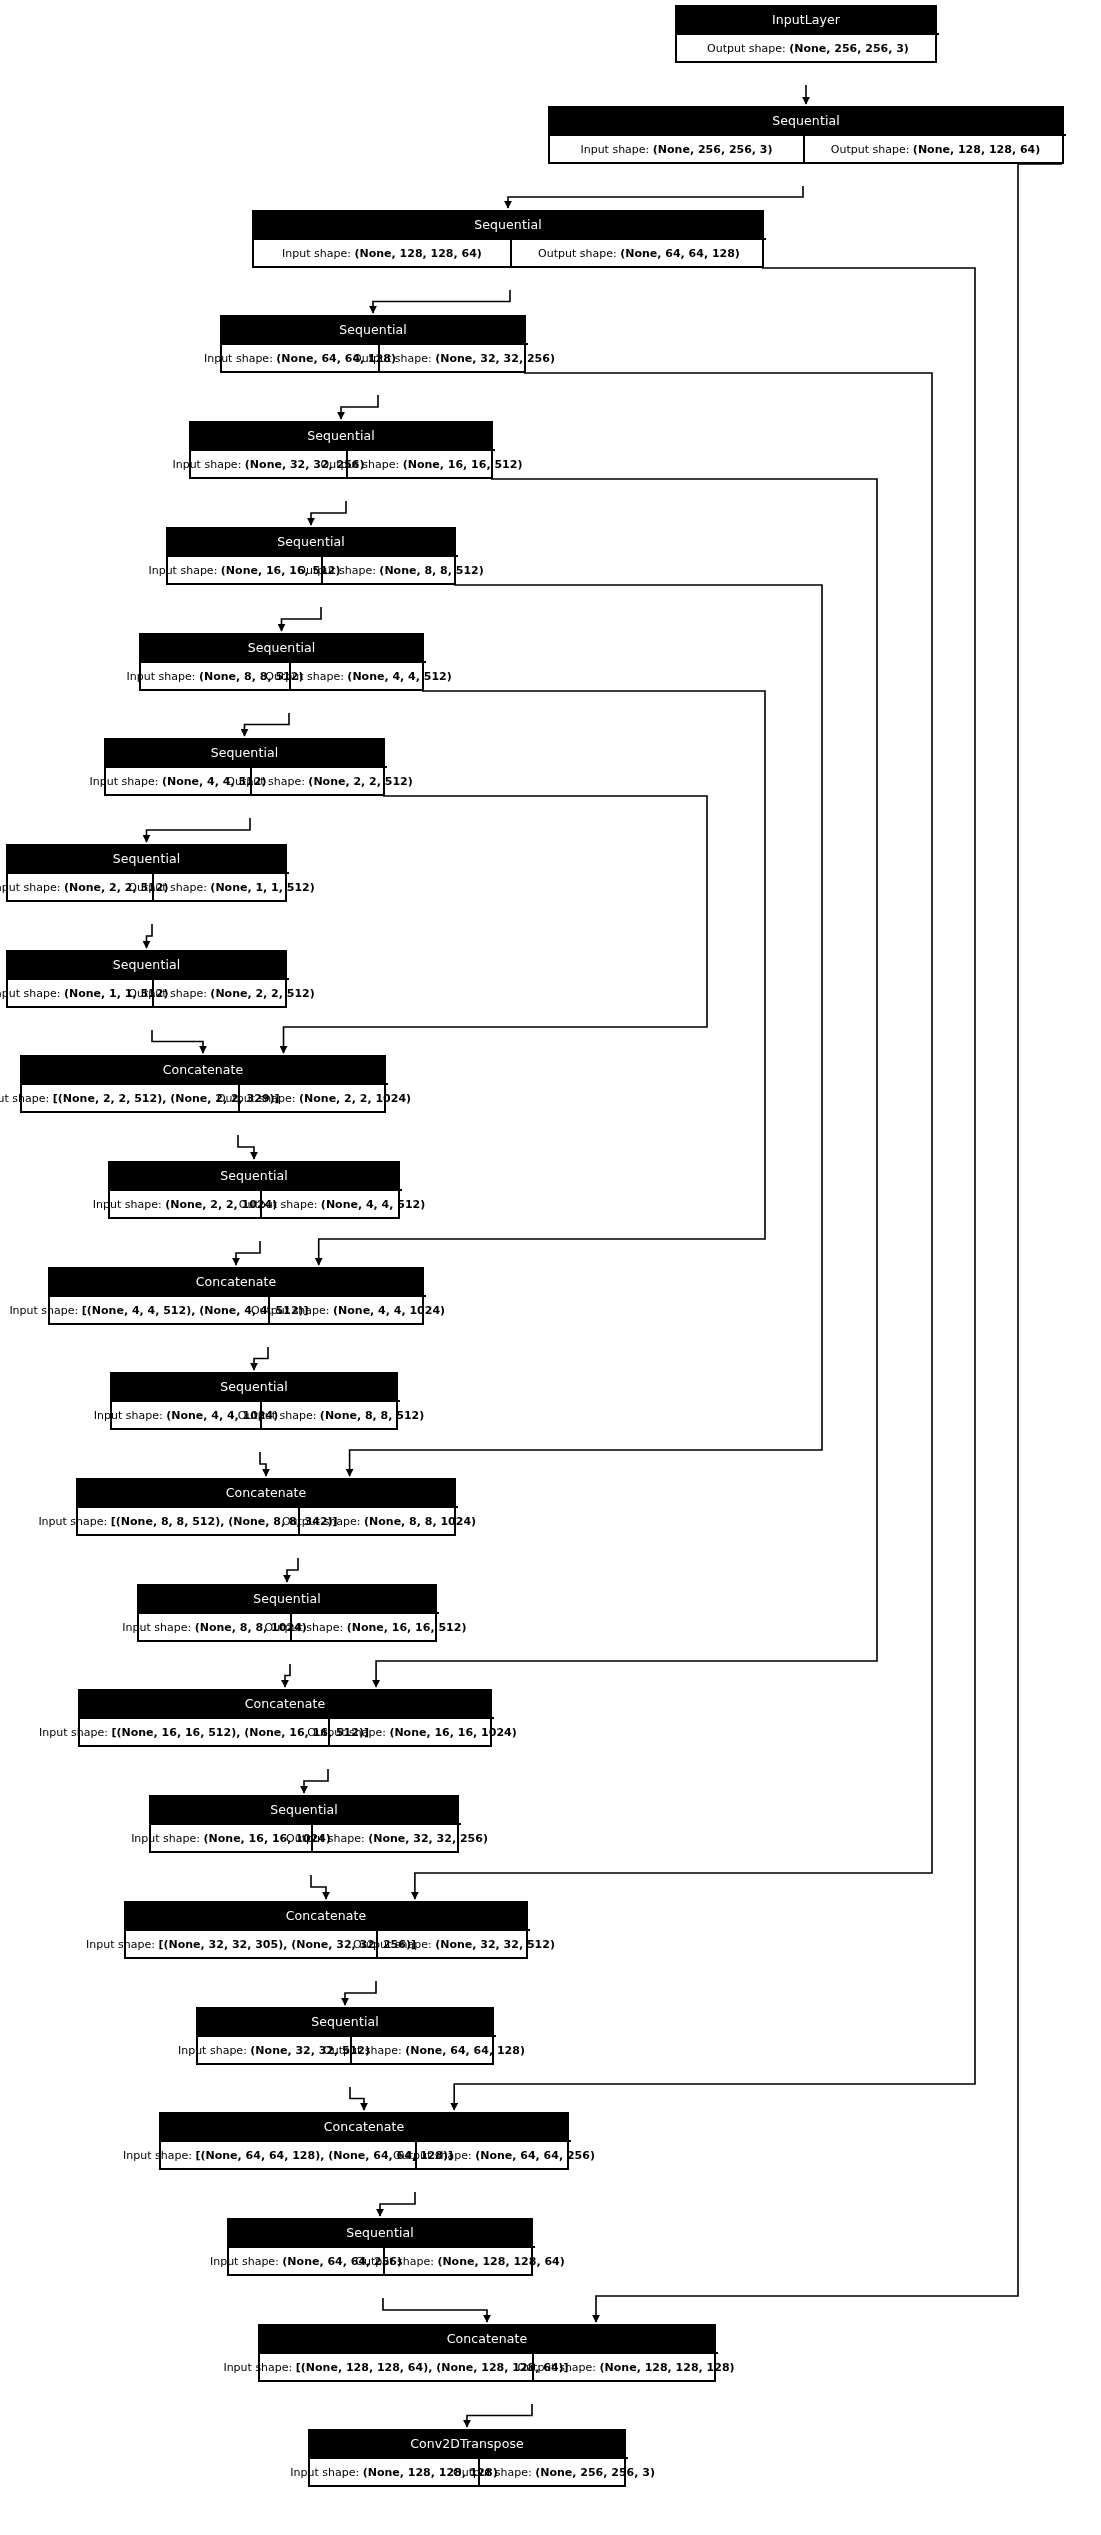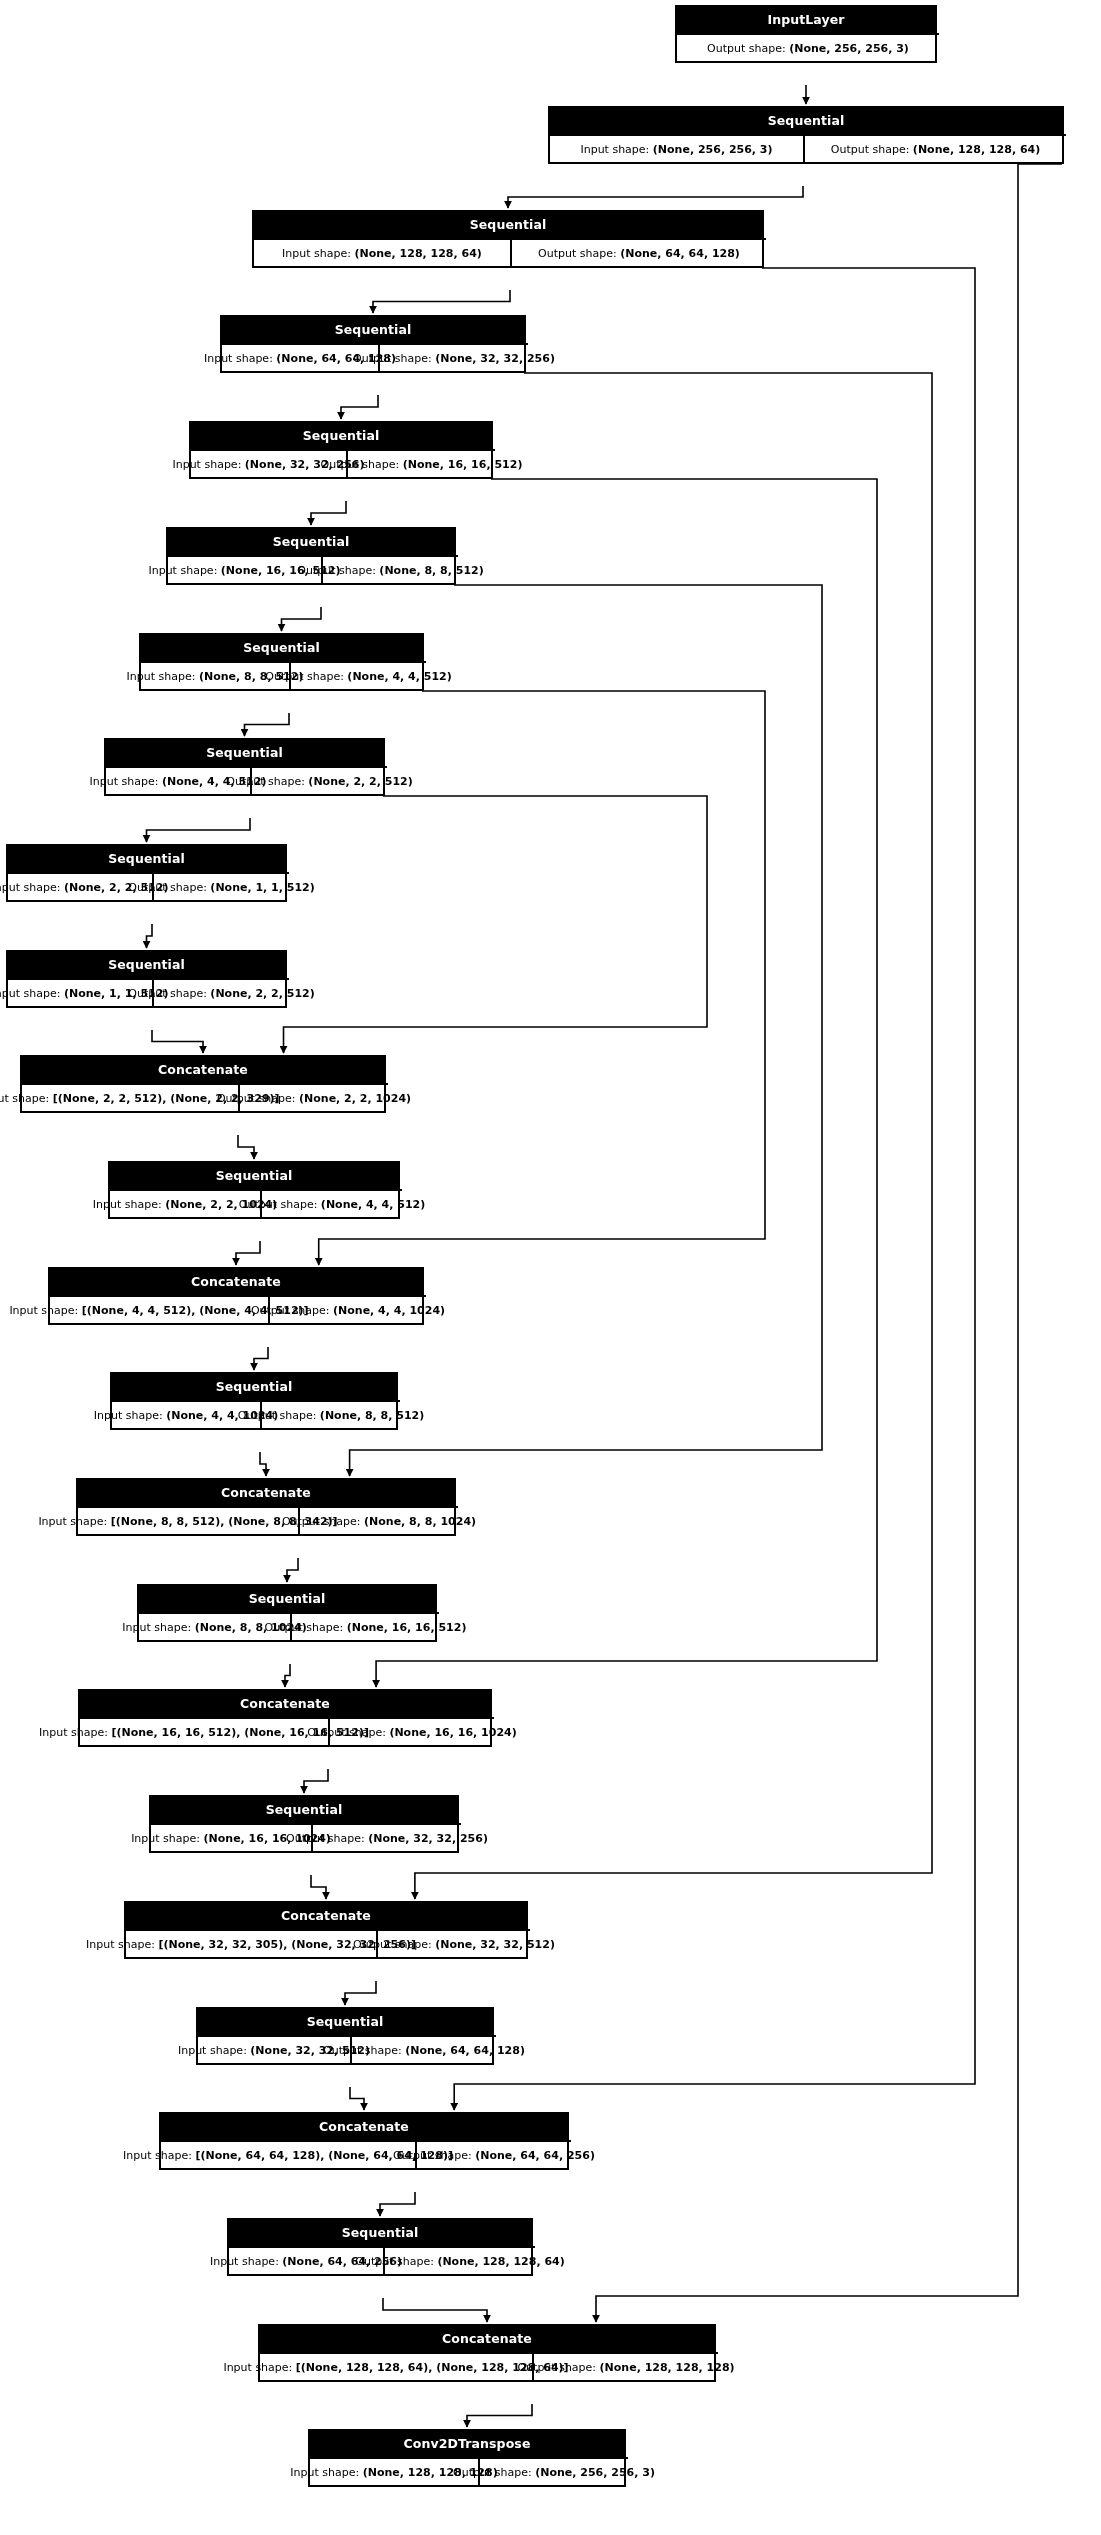--- a/index.html
+++ b/index.html
@@ -2,21 +2,21 @@
 <html><head>
 <meta charset="utf-8">
 <style>
   html,body{margin:0;padding:0;background:#ffffff;}
   body{width:1101px;height:2535px;position:relative;overflow:hidden;
        font-family:"DejaVu Sans","Liberation Sans",sans-serif;}
   #canvas{position:absolute;left:0;top:0;width:1101px;height:2535px;}
   svg#edges{position:absolute;left:0;top:0;width:1101px;height:2535px;overflow:visible;}
 
   .node{position:absolute;box-sizing:border-box;border:2px solid #000;background:#fff;}
-  .node .title{background:#000;color:#fff;text-align:center;font-weight:bold;
+  .node .title{background:#000;color:#fff;text-align:center;font-weight:normal;
        font-size:12.5px;line-height:26px;height:26px;letter-spacing:.1px;
        white-space:nowrap;overflow:hidden;}
   .node .shapes{display:flex;height:28px;background:#fff;}
   .node .cell{flex:0 0 auto;display:flex;align-items:center;justify-content:center;
        font-size:11px;color:#000;white-space:nowrap;padding:0 6px;box-sizing:border-box;
        border-top:2px solid #000;}
   .node .cell.right{border-left:2px solid #000;align-items:center;}
   .node .cell b{font-weight:bold;}
   .node .lbl{font-weight:normal;}
 </style>

